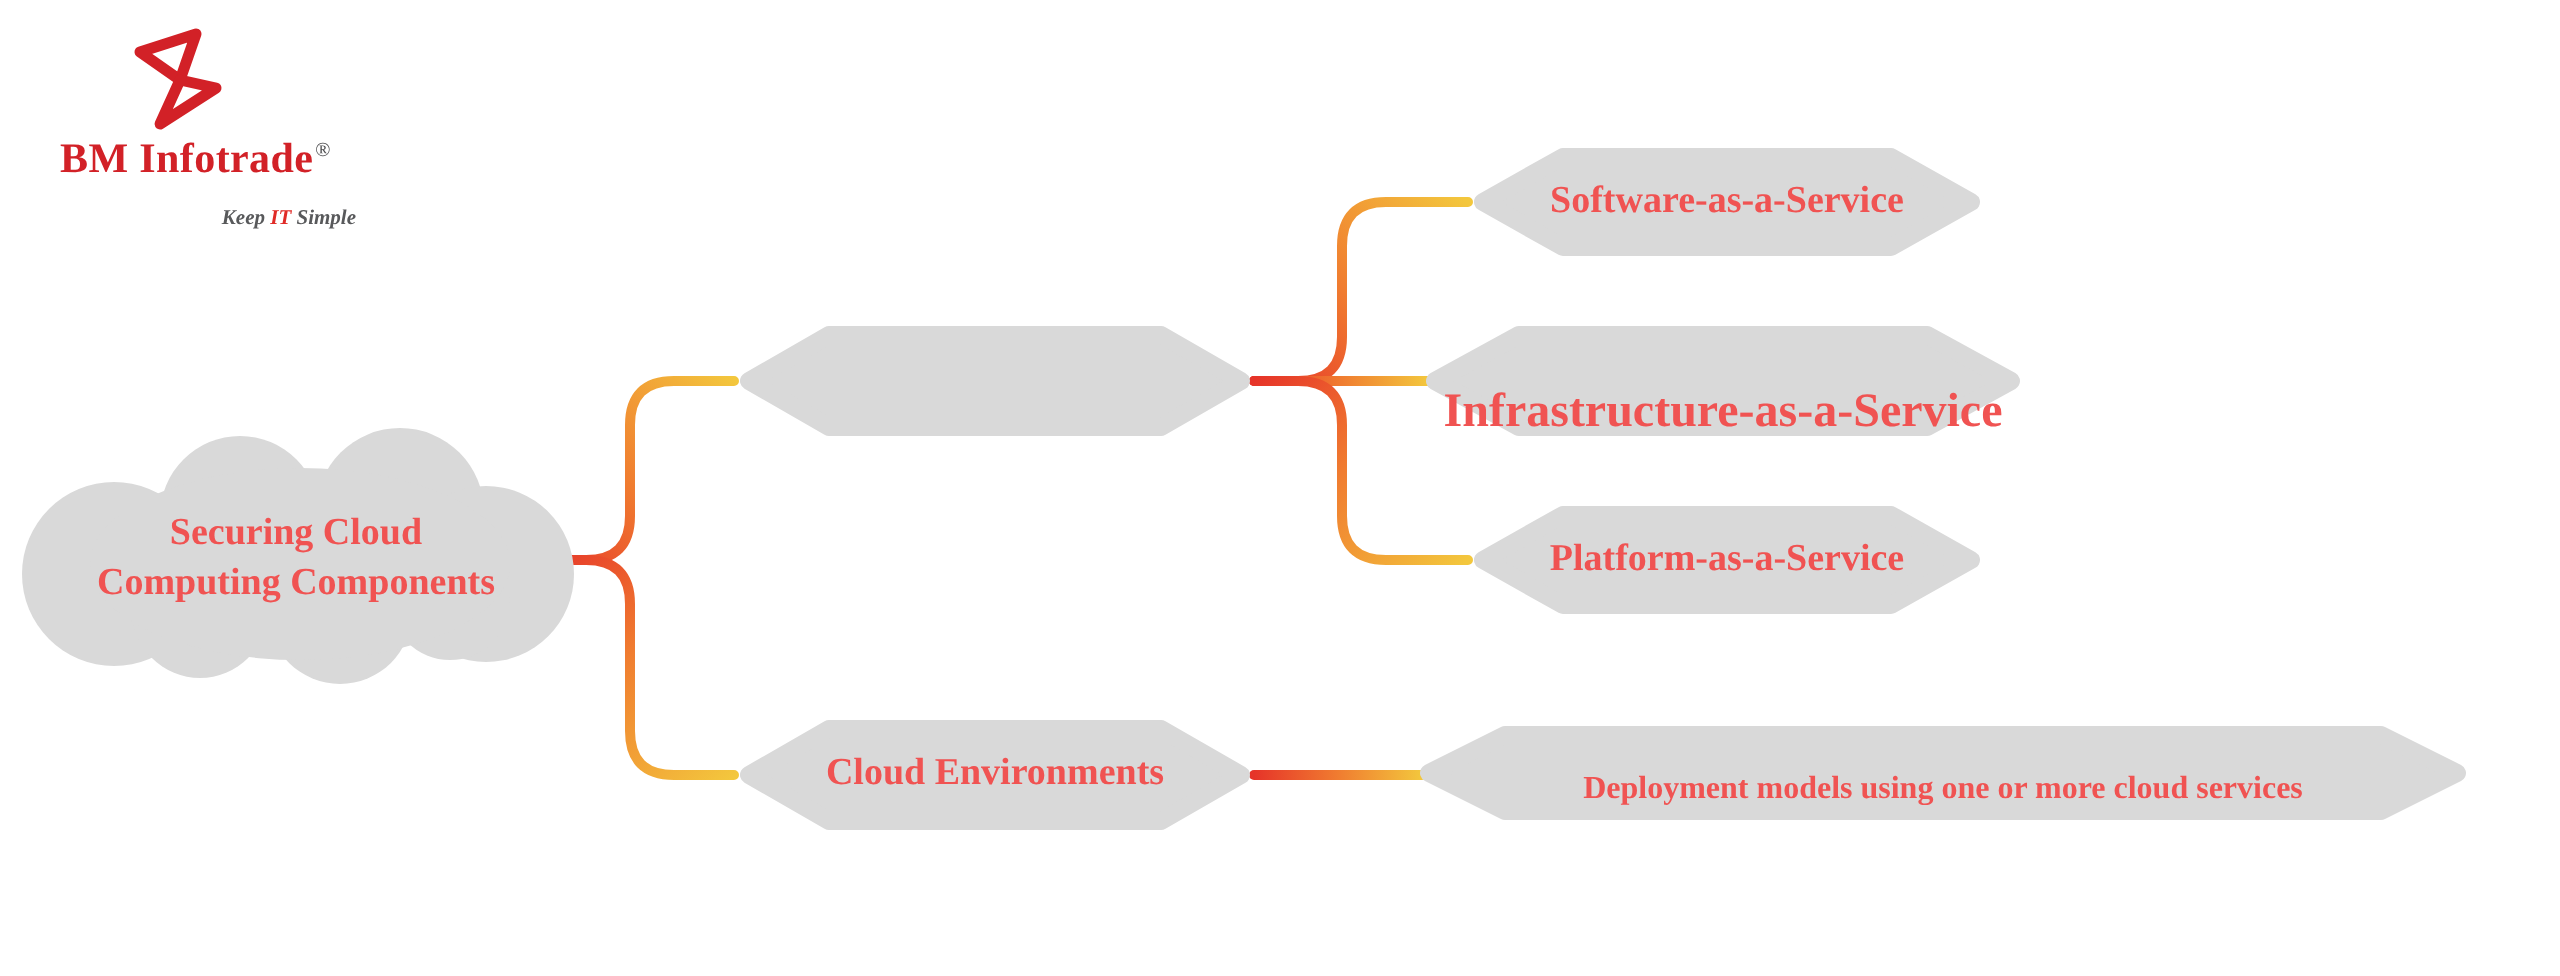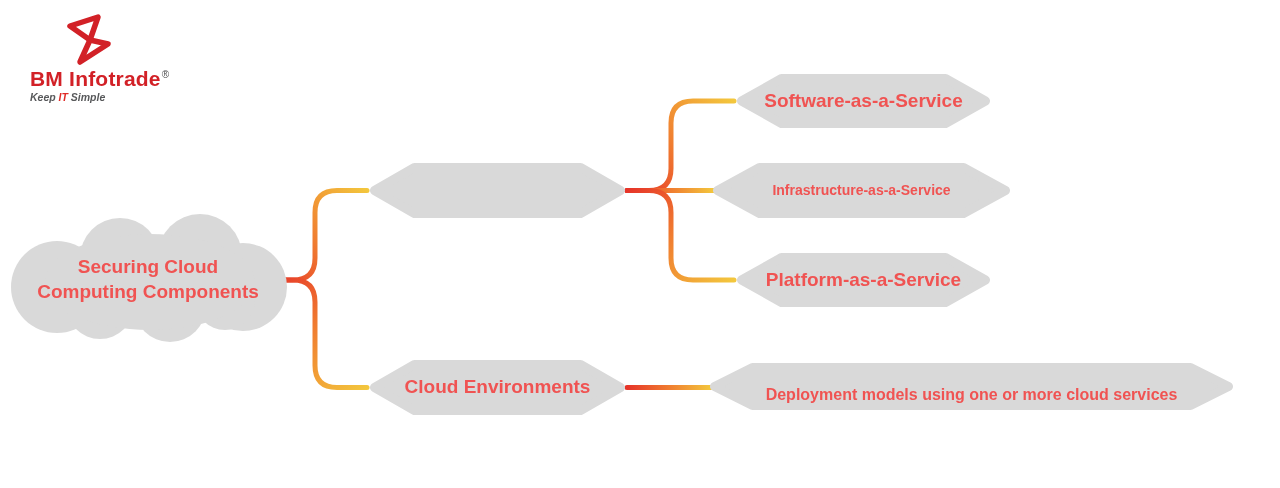--- a/index.html
+++ b/index.html
@@ -1,40 +1,40 @@
 <!DOCTYPE html>
 <html><head>
 <meta charset="utf-8">
 <style>
   html,body{margin:0;padding:0;background:#ffffff;}
   #canvas{
     position:relative;
     width:1280px;height:488px;
     background:#ffffff;
     overflow:hidden;
-    font-family:Liberation Sans, sans-serif;
+    font-family:Liberation Serif, serif;
   }
   #shapes{position:absolute;left:0;top:0;}
   .node-label{
     position:absolute;
     display:flex;align-items:center;justify-content:center;
     font-weight:bold;color:#f05352;
     white-space:nowrap;text-align:center;
     line-height:1.3;
   }
   .lbl-19{font-size:19px;}
-  .lbl-18{font-size:14px;}
+  .lbl-18{font-size:24px;margin-top:16px;}
   .lbl-16{font-size:16px;}
   .cloud-label{flex-direction:column;font-size:19px;}
   
   .logo{position:absolute;left:30px;top:12px;width:140px;}
   .logo-mark{display:block;margin-left:26px;}
   .brand-line{font-size:21px;font-weight:bold;color:#d22127;letter-spacing:.2px;white-space:nowrap;}
   .brand-line .reg{font-size:10px;color:#4d4d4f;font-weight:normal;vertical-align:super;margin-left:1px;}
-  .tagline{font-size:10.5px;font-weight:bold;font-style:italic;color:#58595b;text-align:left;margin-top:0px;margin-right:-8px;white-space:nowrap;}
+  .tagline{font-size:10.5px;font-weight:bold;font-style:italic;color:#58595b;text-align:right;margin-top:12px;margin-right:-8px;white-space:nowrap;}
   .tagline .it{color:#e02b27;}
 </style>
 </head>
 <body>
 
 <div id="canvas">
 
   <svg id="shapes" width="1280" height="488" viewBox="0 0 1280 488">
     <defs>
       <linearGradient id="g-up1" gradientUnits="userSpaceOnUse" x1="266" y1="280" x2="368" y2="190">

